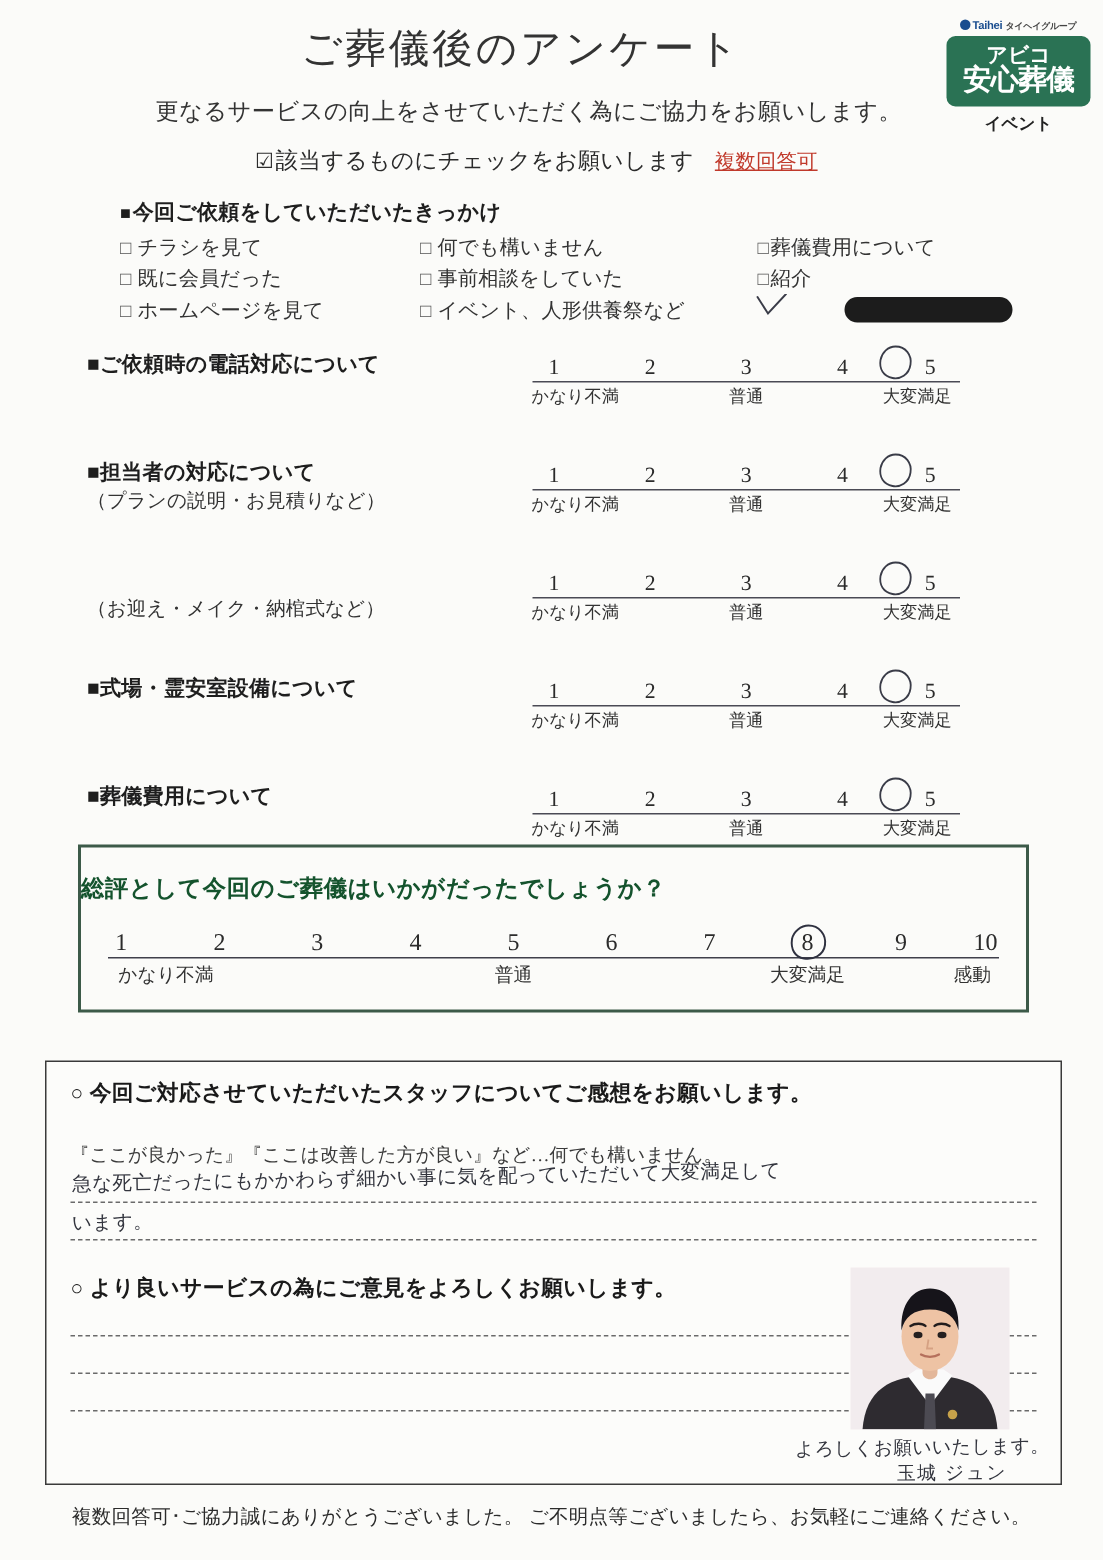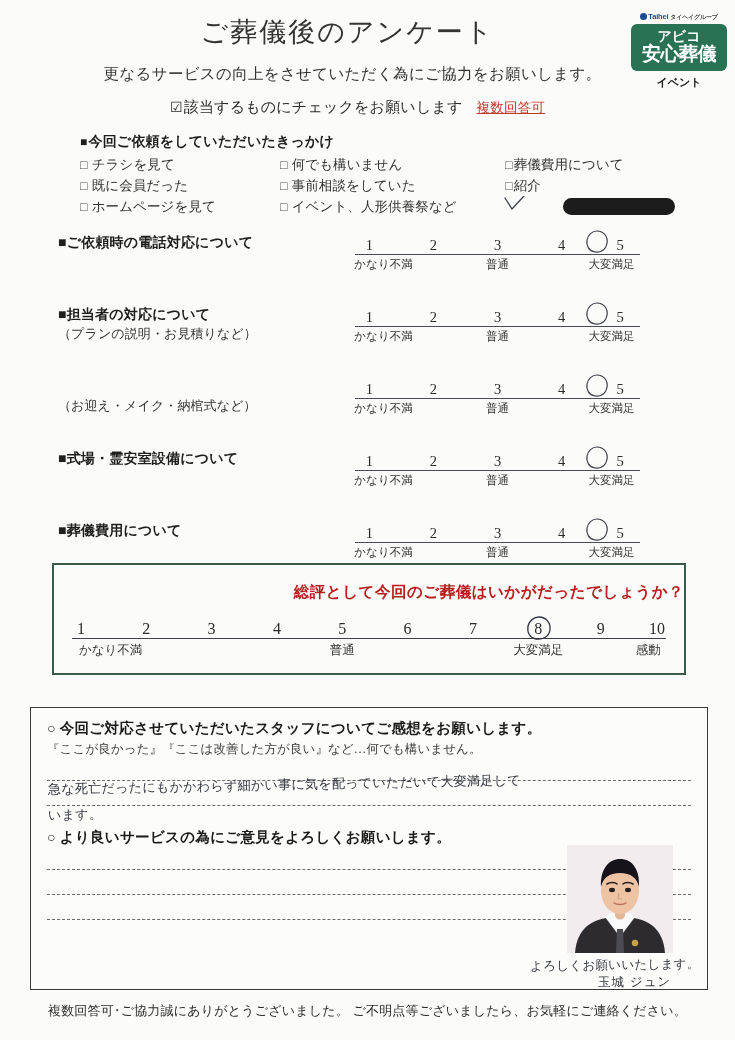--- a/index.html
+++ b/index.html
@@ -197,25 +197,25 @@
 
   
   .overall-box {
     position: absolute;
     left: 52px; top: 563px;
     width: 634px; height: 112px;
     border: 2.5px solid #3c5a49;
     background: #fbfbf9;
   }
   .overall-title {
-    text-align: right;
+    text-align: left;
     font-size: 15.5px;
     font-weight: bold;
     font-family: "Liberation Sans", sans-serif;
-    color: #b91c1c;
+    color: #14532d;
     margin-top: 17px;
     letter-spacing: 0.5px;
   }
   .scale10 {
     position: relative;
     margin: 14px 18px 0 18px;
   }
   .scale10-nums {
     position: relative;
     height: 22px;
@@ -251,21 +251,21 @@
     font-size: 14.5px;
     font-weight: bold;
     font-family: "Liberation Sans", sans-serif;
     color: #1a1a1a;
     letter-spacing: 0.3px;
   }
   .cm-heading .circ { font-size: 14px; margin-right: 4px; }
   .cm-note {
     font-size: 12.5px;
     color: #3a3a3a;
-    margin-top: 3px;
+    margin-top: 24px;
     letter-spacing: 0.1px;
   }
   .dash-line {
     border-bottom: 1.4px dashed #6a6a6a;
     height: 0;
     margin-top: 22px;
   }
   .dash-line.tight { margin-top: 24px; }
 
   .hand {

